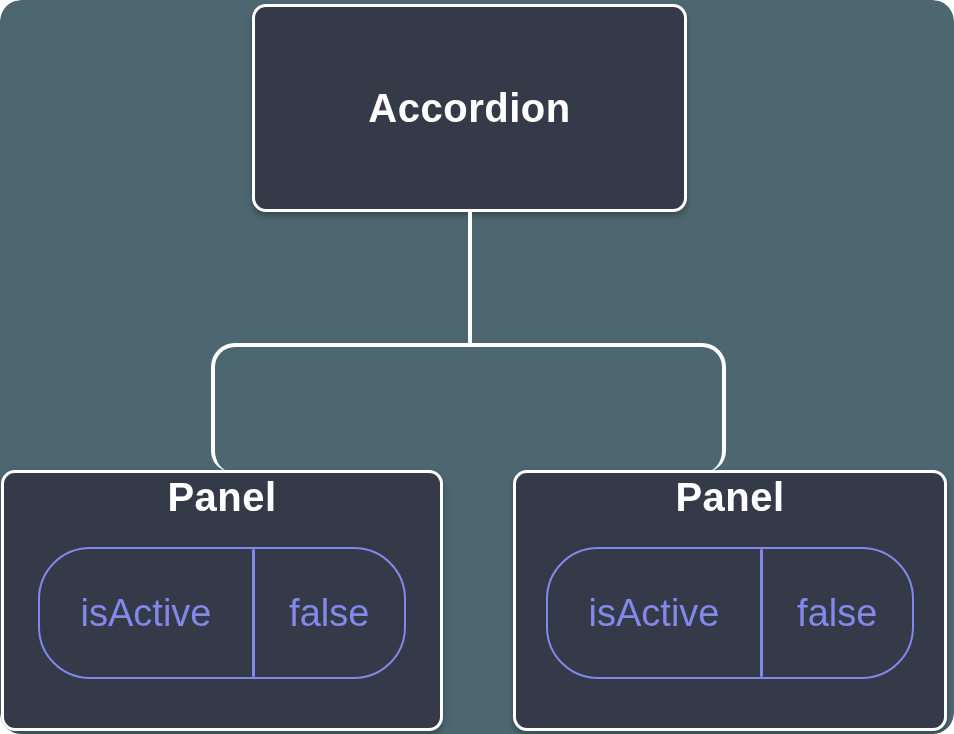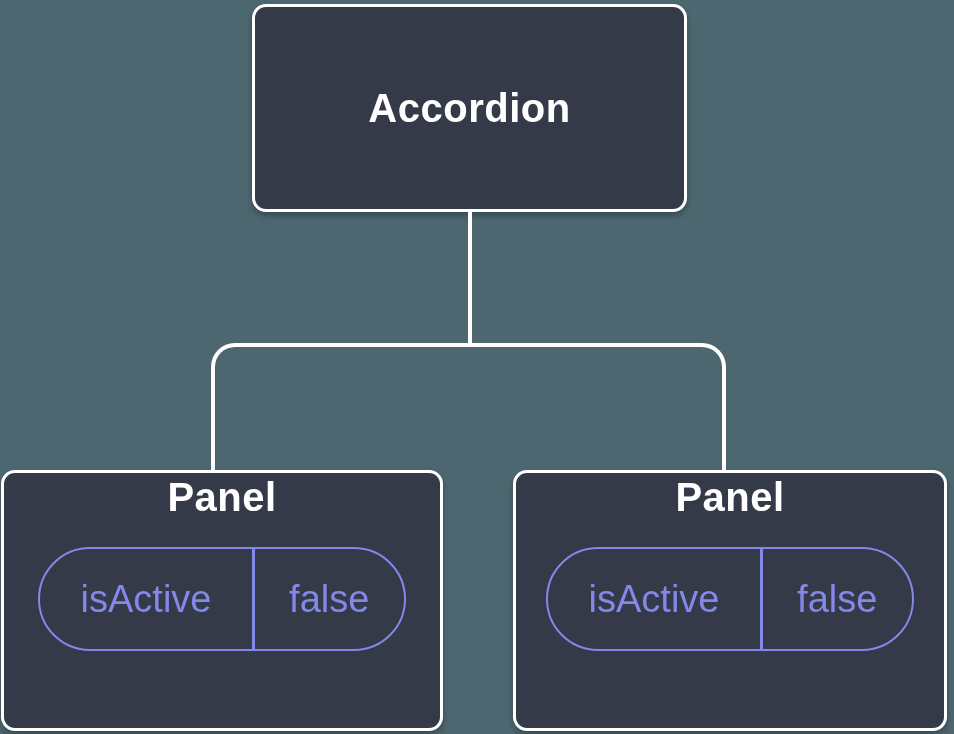--- a/index.html
+++ b/index.html
@@ -1,15 +1,15 @@
 <!DOCTYPE html>
 <html><head>
 <meta charset="utf-8">
 <style>
-  * { margin: 0; padding: 0; box-sizing: border-box; }
+  * { margin: 0; padding: 0; box-sizing: border-box; border-radius: 21px; }
 
   html, body {
     width: 954px;
     height: 734px;
     overflow: hidden;
     font-family: "Liberation Sans", "DejaVu Sans", sans-serif;
   }
 
   .stage {
     position: relative;
@@ -59,21 +59,21 @@
   .node.panel-right { left: 513px; width: 434px; }
 
   .panel .node-label {
     line-height: 48px;
   }
 
   
   .prop-pill {
     margin-top: 26px;
     width: 368px;
-    height: 104px;
+    height: 132px;
     border: 2.5px solid #8388EB;
     border-radius: 52px;
     display: flex;
     align-items: stretch;
     overflow: hidden;
   }
 
   .prop-cell {
     display: flex;
     align-items: center;

